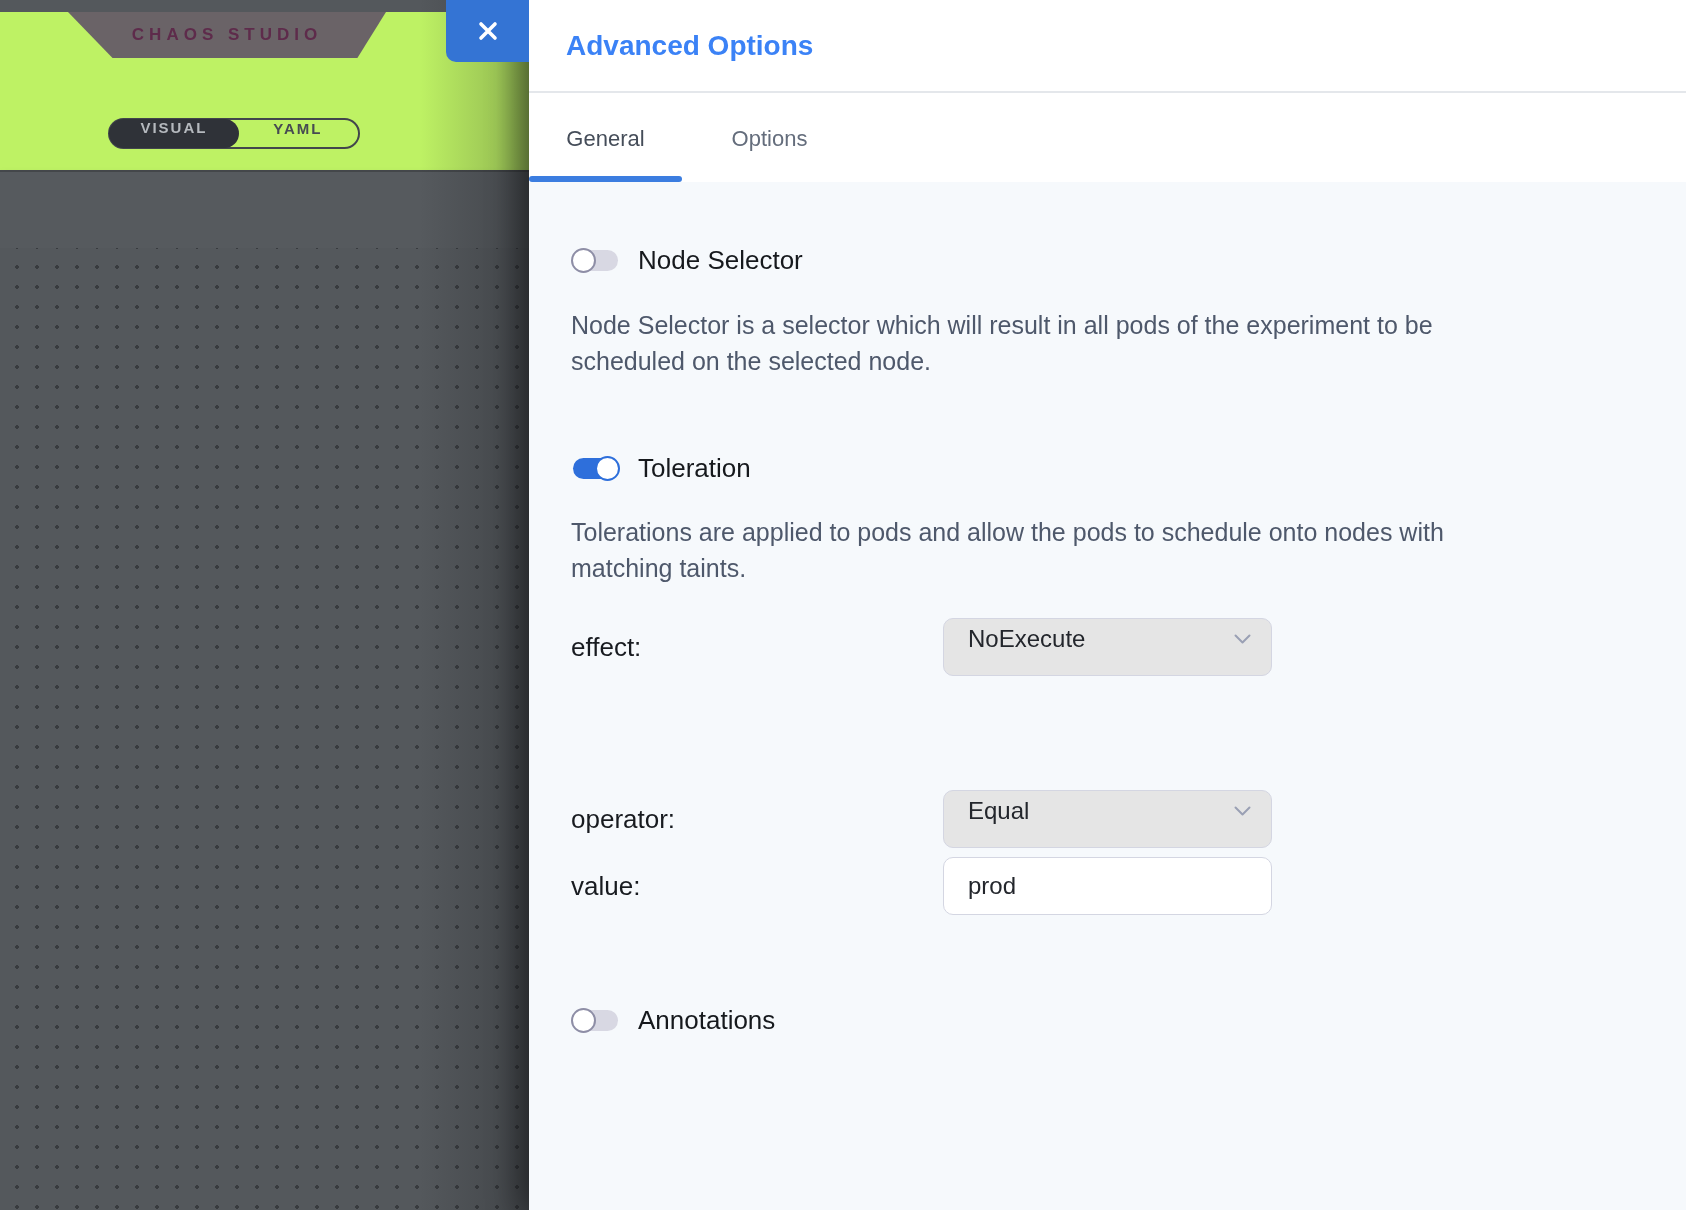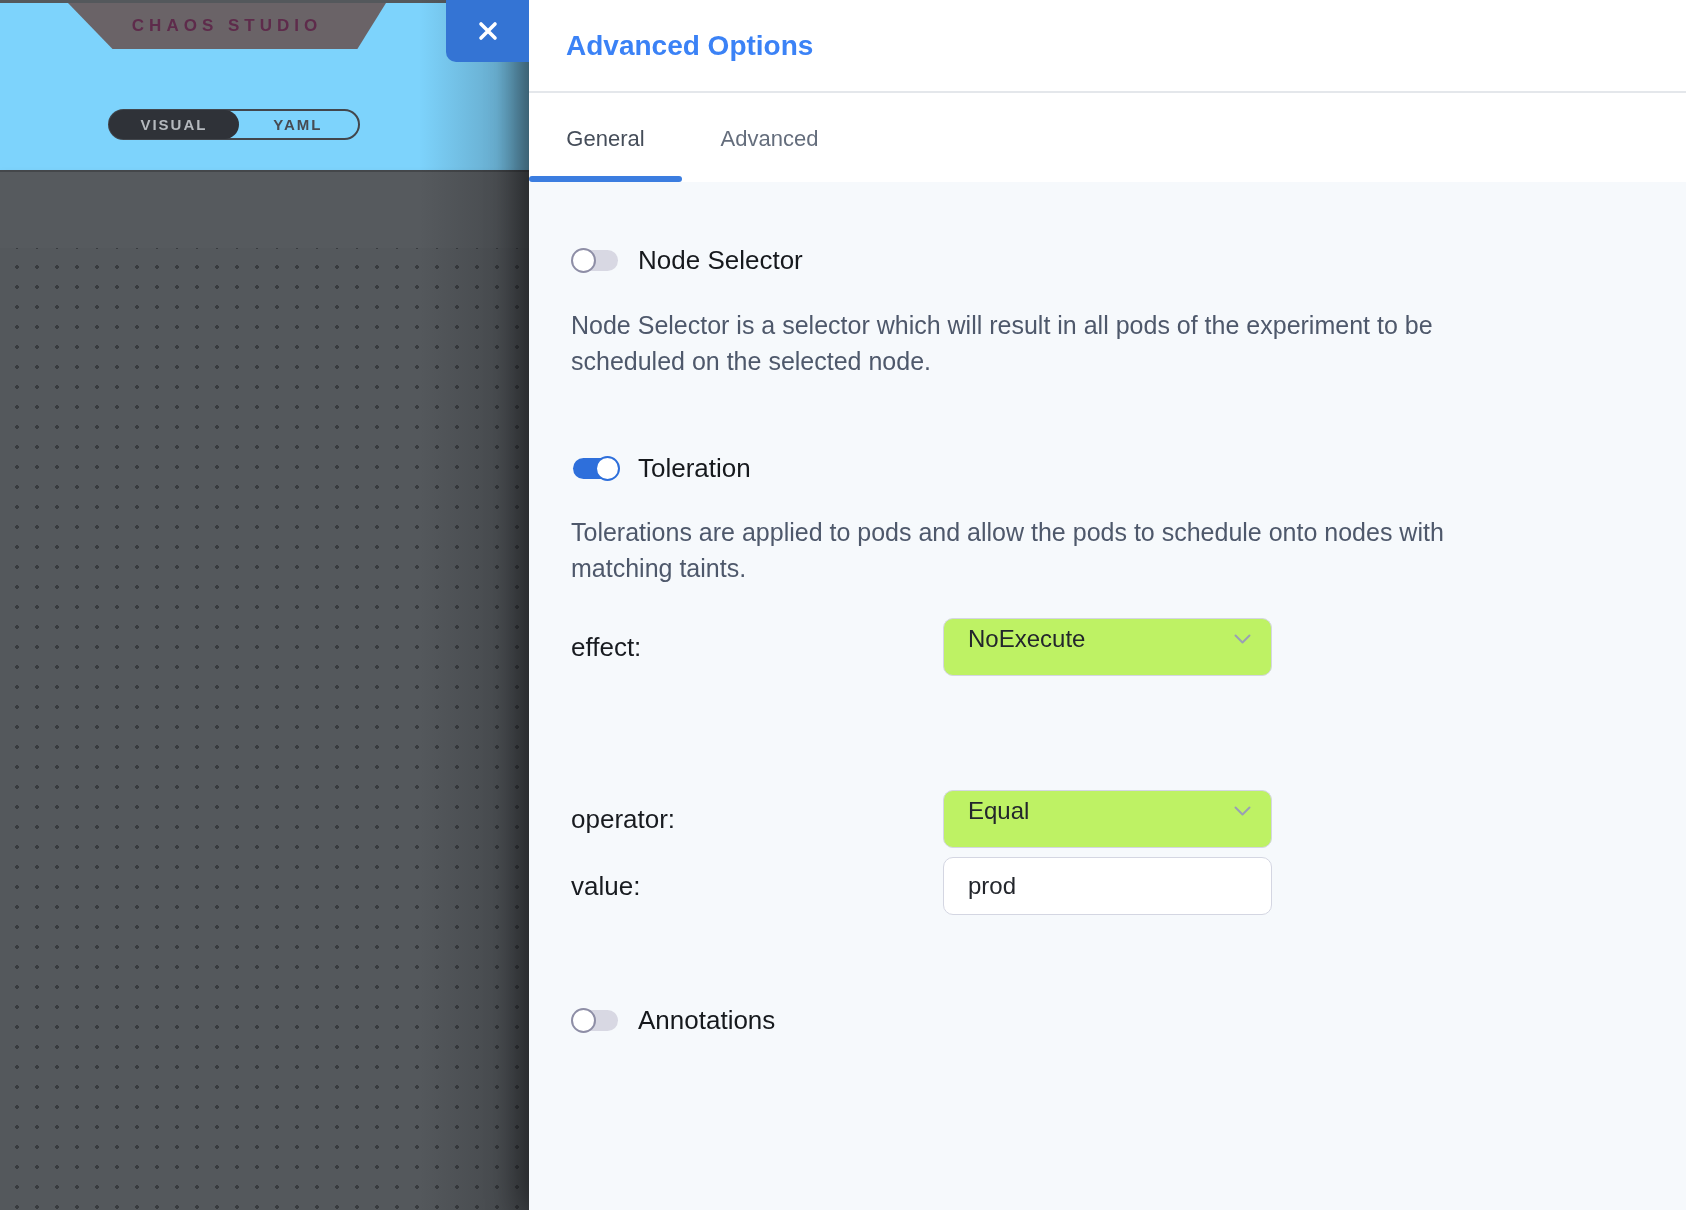--- a/index.html
+++ b/index.html
@@ -3,28 +3,28 @@
 <meta charset="utf-8">
 <style>
   * { margin:0; padding:0; box-sizing:border-box; }
   html,body { width:1686px; height:1210px; overflow:hidden; }
   body { font-family:"Liberation Sans", sans-serif; background:#fff; position:relative; }
 
   .screen { position:absolute; inset:0; width:1686px; height:1210px; }
 
   
   .left-panel { position:absolute; left:0; top:0; width:529px; height:1210px; overflow:hidden; background:#54585c; }
-  .ls-header { position:absolute; left:0; top:3px; width:529px; height:170px; background:#7dd3fc; }
+  .ls-header { position:absolute; left:0; top:12px; width:529px; height:170px; background:#bef264; }
   .brand-banner { position:absolute; left:68px; top:0; width:318px; height:46px; background:#6a6367;
       clip-path:polygon(0 0,100% 0,91% 100%,14% 100%);
       display:flex; align-items:center; justify-content:center; }
   .brand-banner span { font-size:17px; font-weight:700; letter-spacing:5px; color:#5e2b4b; }
   .seg-toggle { position:absolute; left:108px; top:106px; width:252px; height:31px;
       border:2px solid #42464c; border-radius:17px; display:flex; }
-  .seg { flex:1; display:flex; align-items:center; justify-content:center;
+  .seg { flex:1; display:flex; justify-content:center;
       font-size:15px; font-weight:700; letter-spacing:2px; cursor:pointer; }
   .seg-active { background:#2f3238; color:#b5b9be; border-radius:15px; margin:-1px; flex:1.08; }
   .seg-inactive { color:#474b52; }
   .ls-divider { position:absolute; left:0; top:170px; width:529px; height:2px; background:#46494d; }
   .ls-toolbar { position:absolute; left:0; top:172px; width:529px; height:76px; background:#565a5e;
       box-shadow:0 6px 10px rgba(25,27,30,0.25); }
   .ls-canvas { position:absolute; left:0; top:248px; width:529px; height:962px; background:#54585c;
       background-image:radial-gradient(rgba(28,30,33,0.5) 1.6px, transparent 1.7px);
       background-size:20px 20px; background-position:7px 9px; }
   .ls-shade { position:absolute; right:0; top:0; width:110px; height:1210px; pointer-events:none;
@@ -59,21 +59,21 @@
   .switch.on  .knob { right:-2px; border:2px solid #2e6fdb; }
 
   .desc { position:absolute; left:42px; width:1070px; font-size:25px; line-height:36px; color:#4e586b;
       white-space:pre-line; }
 
   .field-row { position:absolute; left:0; width:100%; height:58px; }
   .field-row .flabel { position:absolute; left:42px; top:0; height:58px; line-height:58px;
       font-size:26px; color:#181b20; }
   .box { position:absolute; left:414px; top:0; width:329px; height:58px; border-radius:10px;
       font-size:24px; color:#23262c; }
-  .select-box { background:#bef264; border:1.5px solid #d4d6e2; cursor:pointer;
+  .select-box { background:#e5e5e5; border:1.5px solid #d4d6e2; cursor:pointer;
       display:flex; align-items:center; padding:0 20px 16px 24px; }
   .select-box .sel-value { flex:1; }
   .text-input { background:#ffffff; border:1.5px solid #d4d6e2; padding:0 24px; outline:none;
       font-family:"Liberation Sans", sans-serif; }
 
   
   #row-node        { top:63px; }
   #desc-node       { top:125px; }
   #row-toleration  { top:271px; }
   #desc-toleration { top:332px; }
@@ -118,21 +118,21 @@
     <header class="drawer-header">
       <h1 class="drawer-title">Advanced Options</h1>
     </header>
 
     <nav class="tabs">
       <div class="tab tab-general">
         <span>General</span>
         <i class="tab-underline"></i>
       </div>
       <div class="tab tab-security">
-        <span>Advanced</span>
+        <span>Options</span>
       </div>
     </nav>
 
     <section class="content">
 
       <div class="toggle-row" id="row-node">
         <div class="switch off">
             <span class="knob"></span>
           </div>
         <span class="tlabel">Node Selector</span>

